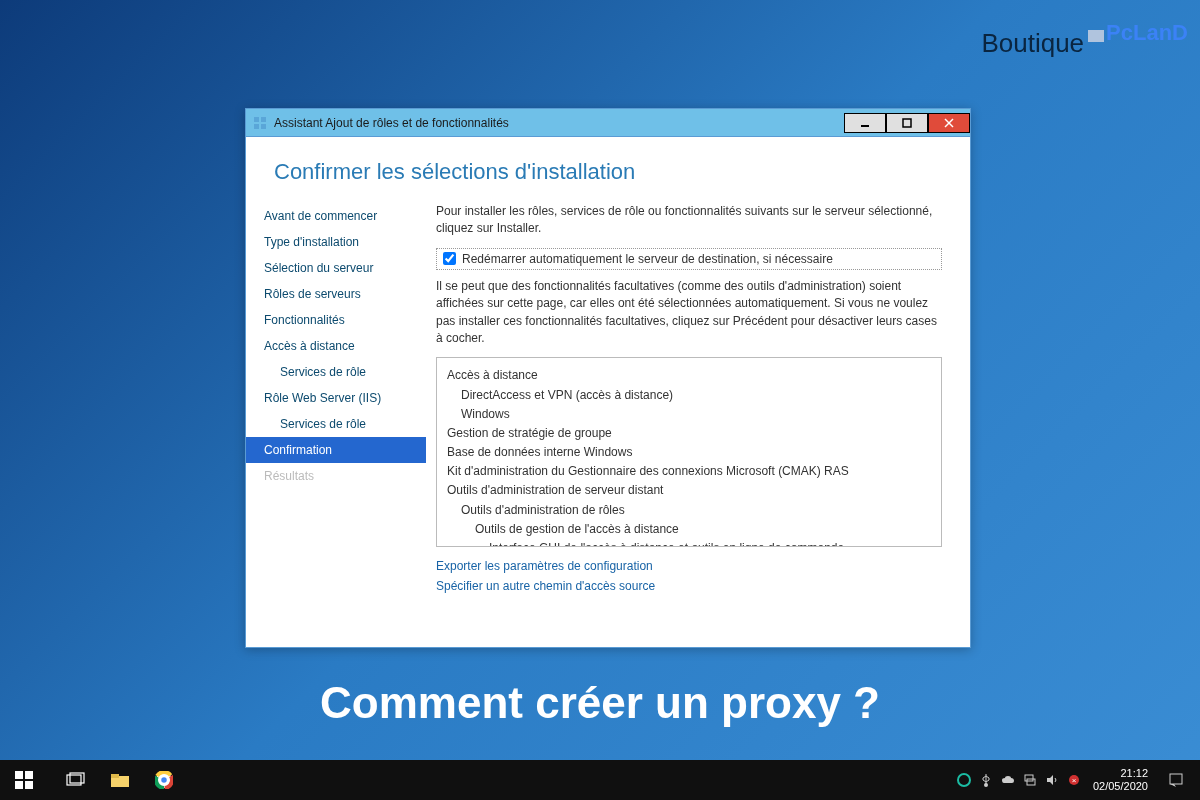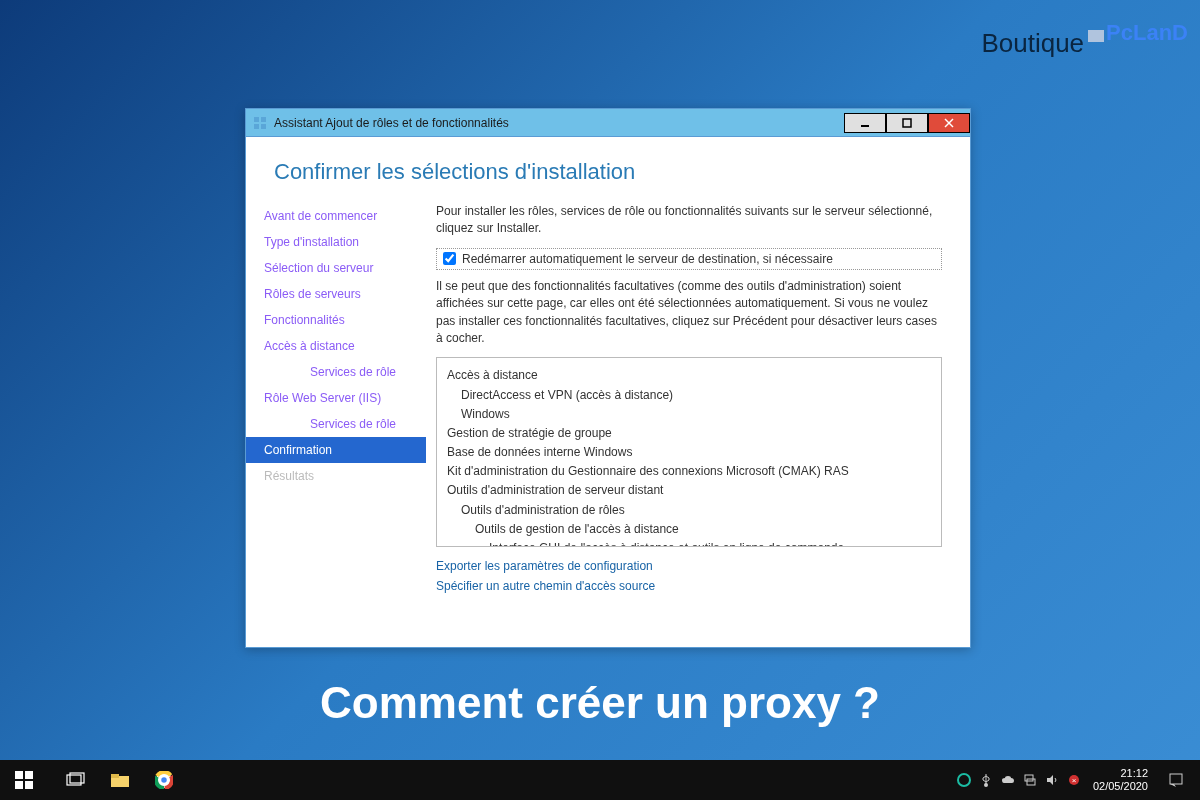--- a/index.html
+++ b/index.html
@@ -28,22 +28,22 @@
 .titlebar .title-text { flex:1; text-align:left; color:#1a1a1a; font-size:12px; margin-right:90px;}
 .win-controls { display:flex; }
 .win-btn { width:42px; height:20px; border:1px solid #000; display:flex; align-items:center; justify-content:center; font-size:12px; cursor:pointer; background:#d0d0d0;}
 .win-btn.min { background:#e0e0e0; }
 .win-btn.max { background:#e0e0e0; }
 .win-btn.close { background:#e04b3a; color:#fff; font-weight:bold; }
 .wizard-body { display:flex; height: calc(100% - 28px); flex-direction:column; }
 .page-title { color:#2a7bb5; font-size:22px; font-weight:300; padding:22px 0 18px 28px; }
 .page-main { display:flex; flex:1; overflow:hidden; padding-bottom:10px;}
 .sidebar { width:180px; padding-top:0; font-size:12px; }
-.sidebar .item { padding:6px 0 6px 18px; color:#8b5cf6; cursor:pointer; white-space:nowrap;}
-.sidebar .item.indent { padding-left:34px;text-align:center; }
+.sidebar .item { padding:6px 0 6px 18px; color:#0c4a6e; cursor:pointer; white-space:nowrap;}
+.sidebar .item.indent { padding-left:34px; }
 .sidebar .item.selected { background:#2467cf; color:#fff; }
 .sidebar .item.disabled { color:#bbb; cursor:default;}
 .content { flex:1; padding: 0 28px 0 10px; font-size:12px; color:#333; display:flex; flex-direction:column; }
 .content .p1 { margin-bottom:10px; line-height:1.45;}
 .checkbox-row { border:1px dotted #999; padding:3px 6px; display:flex; align-items:center; margin-bottom:8px;}
 .checkbox-row input { margin-right:6px; }
 .content .p2 { margin-bottom:10px; line-height:1.45;}
 .feature-list { border:1px solid #bbb; height:190px; overflow-y:scroll; padding:8px 10px; line-height:1.6; color:#333; }
 .feature-list .lvl1 { padding-left:14px;}
 .feature-list .lvl2 { padding-left:28px;}

